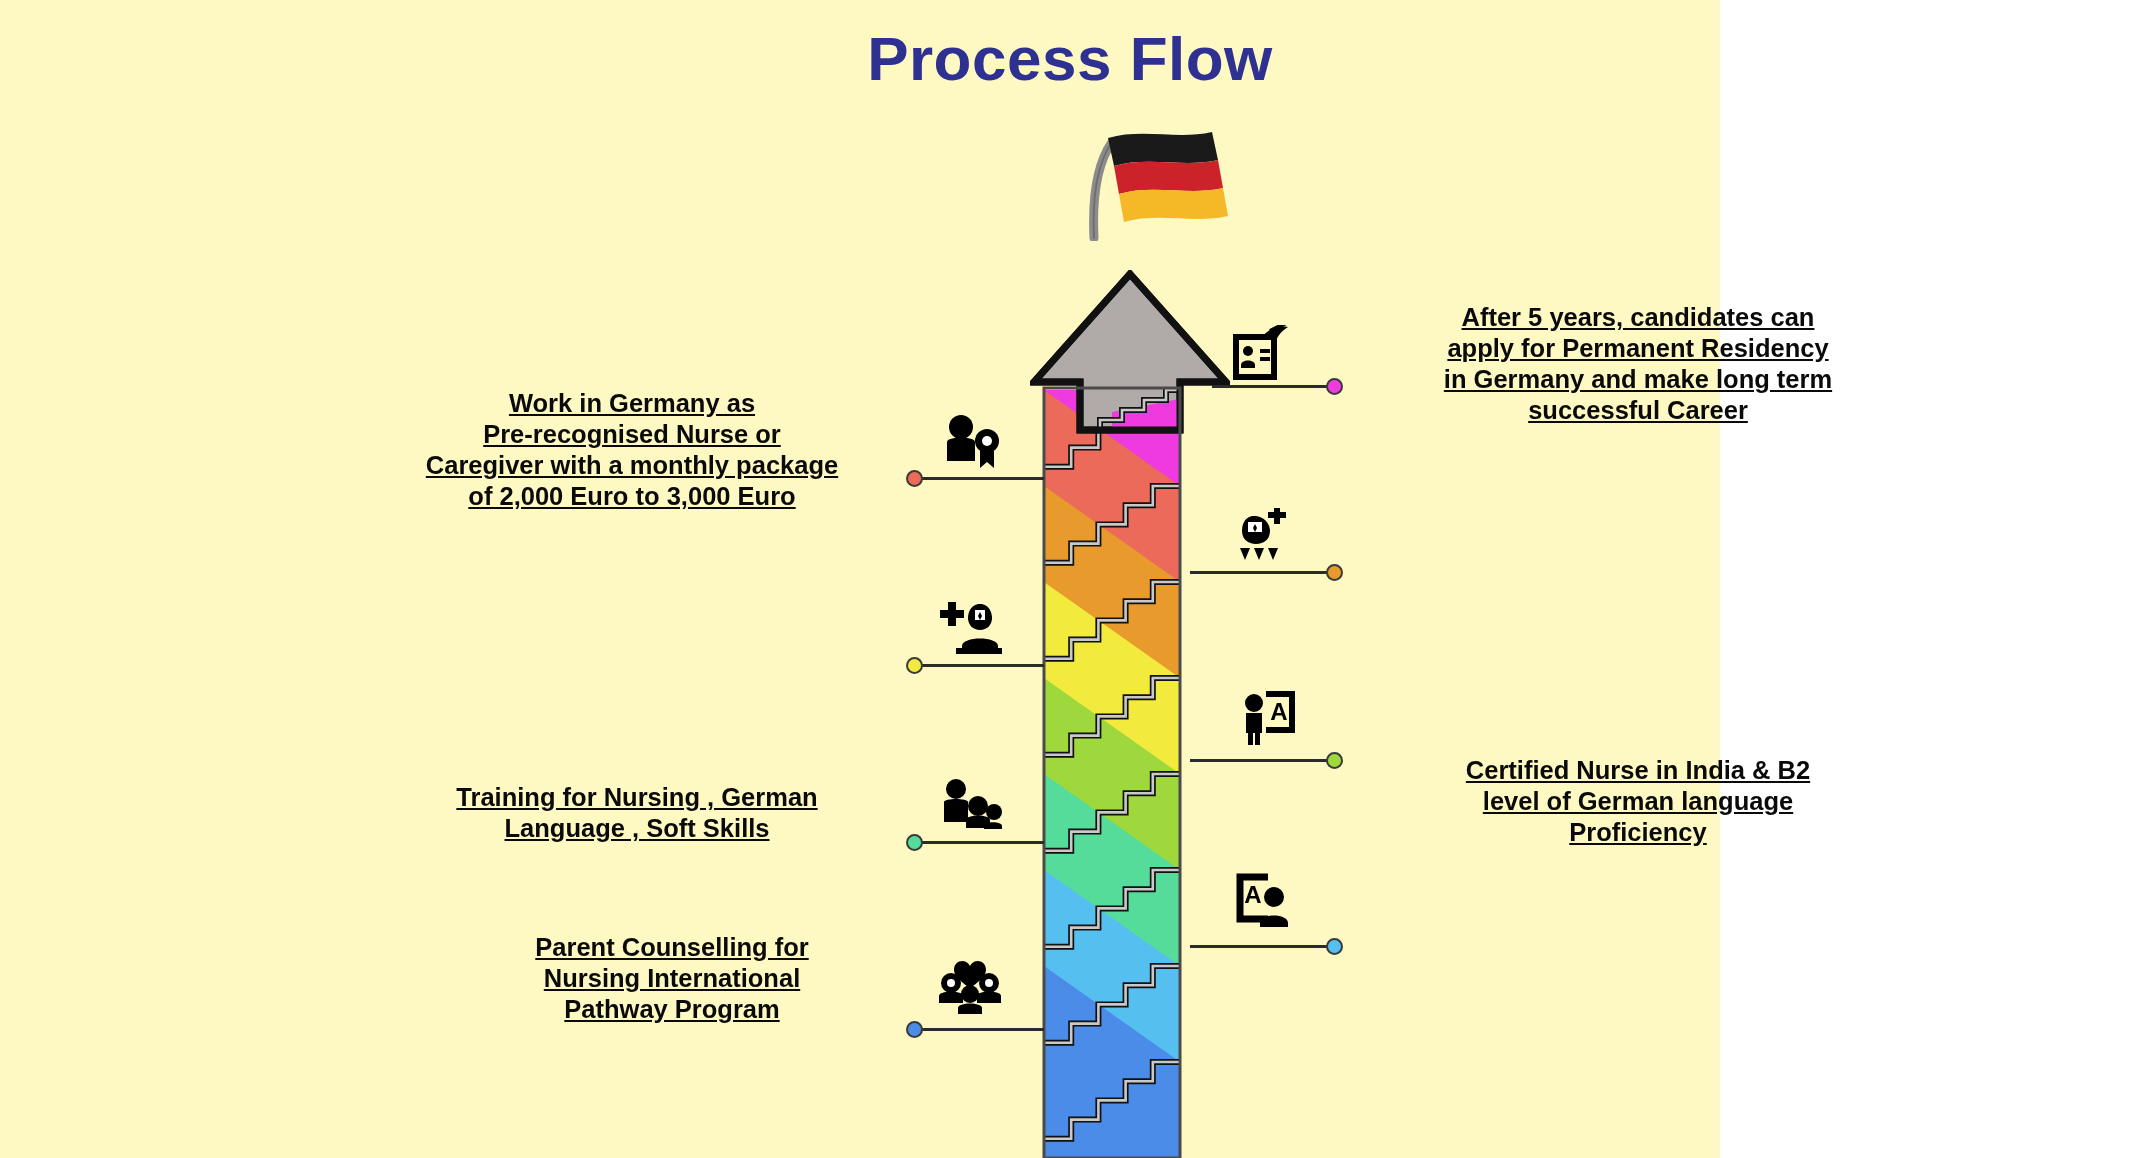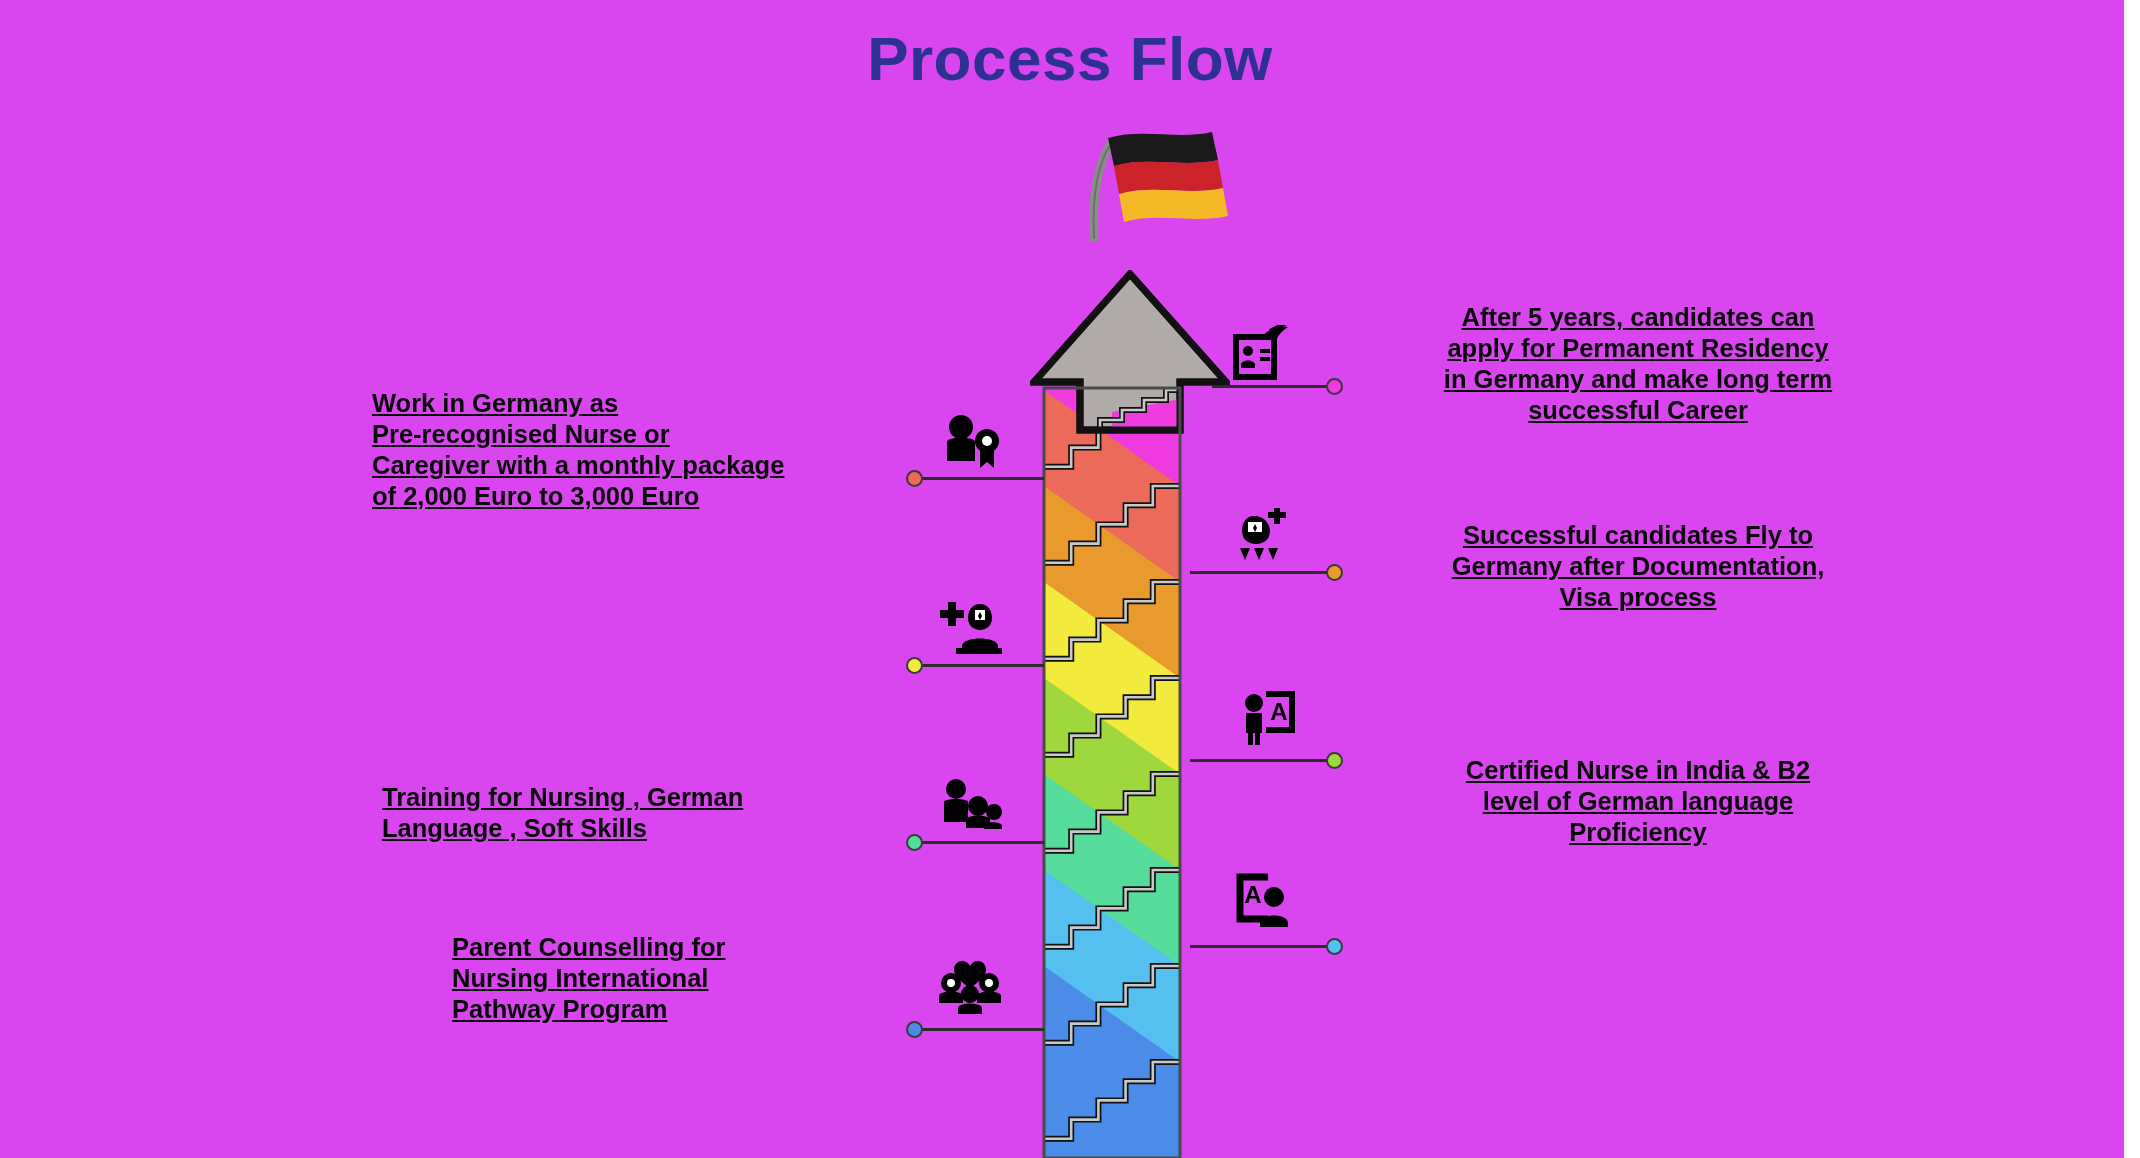--- a/index.html
+++ b/index.html
@@ -1,21 +1,21 @@
 <!DOCTYPE html>
 <html><head>
 <meta charset="utf-8">
 <style>
   html,body{margin:0;padding:0;background:#ffffff;}
   body{
     width:2140px;height:1158px;position:relative;overflow:hidden;
     font-family:"Liberation Sans", sans-serif;
     -webkit-font-smoothing:antialiased;
   }
-  #stage{position:absolute;left:0;top:0;width:2124px;height:1158px;background:#d946ef;}
+  #stage{position:absolute;left:0;top:0;width:1720px;height:1158px;background:#fef9c3;}
 
   
   .title{
     position:absolute;left:0;top:26px;width:2140px;text-align:center;
     font-size:62px;font-weight:bold;color:#2e3192;letter-spacing:.5px;
     line-height:1.05;
   }
 
   
   .flag-wrap{position:absolute;left:1082px;top:126px;width:170px;height:110px;}
@@ -23,21 +23,21 @@
   
   .graphic{position:absolute;left:1030px;top:270px;width:200px;height:888px;}
   .graphic svg{display:block;}
 
   
   .txt{
     position:absolute;
     font-size:25.5px;font-weight:bold;color:#0a0a0a;
     line-height:1.22;white-space:pre-line;text-decoration:underline;
   }
-  .txt.left{}
+  .txt.left{text-align:center;}
   .txt.right{text-align:center;}
 
   
   .conn{position:absolute;height:3px;background:#2b2b2b;}
   .dot{
     position:absolute;width:17px;height:17px;border-radius:50%;
     border:2px solid #3a3a3a;box-sizing:border-box;
   }
 
   
@@ -292,22 +292,19 @@
 Pathway Program</div>
 
   <div class="txt left" style="left:382px;top:782px;width:510px;">Training for Nursing , German
 Language , Soft Skills</div>
 
   <div class="txt right" style="left:1358px;top:302px;width:560px;">After 5 years, candidates can
 apply for Permanent Residency
 in Germany and make long term
 successful Career</div>
 
-  <div class="txt right" style="left:1368px;top:520px;width:540px;">Successful candidates Fly to
-Germany after Documentation,
-Visa process</div>
 
   <div class="txt right" style="left:1368px;top:715px;width:540px;margin-top:40px;">Certified Nurse in India &amp; B2
 level of German language
 Proficiency</div>
 
 
 </div>
 
 </body></html>

